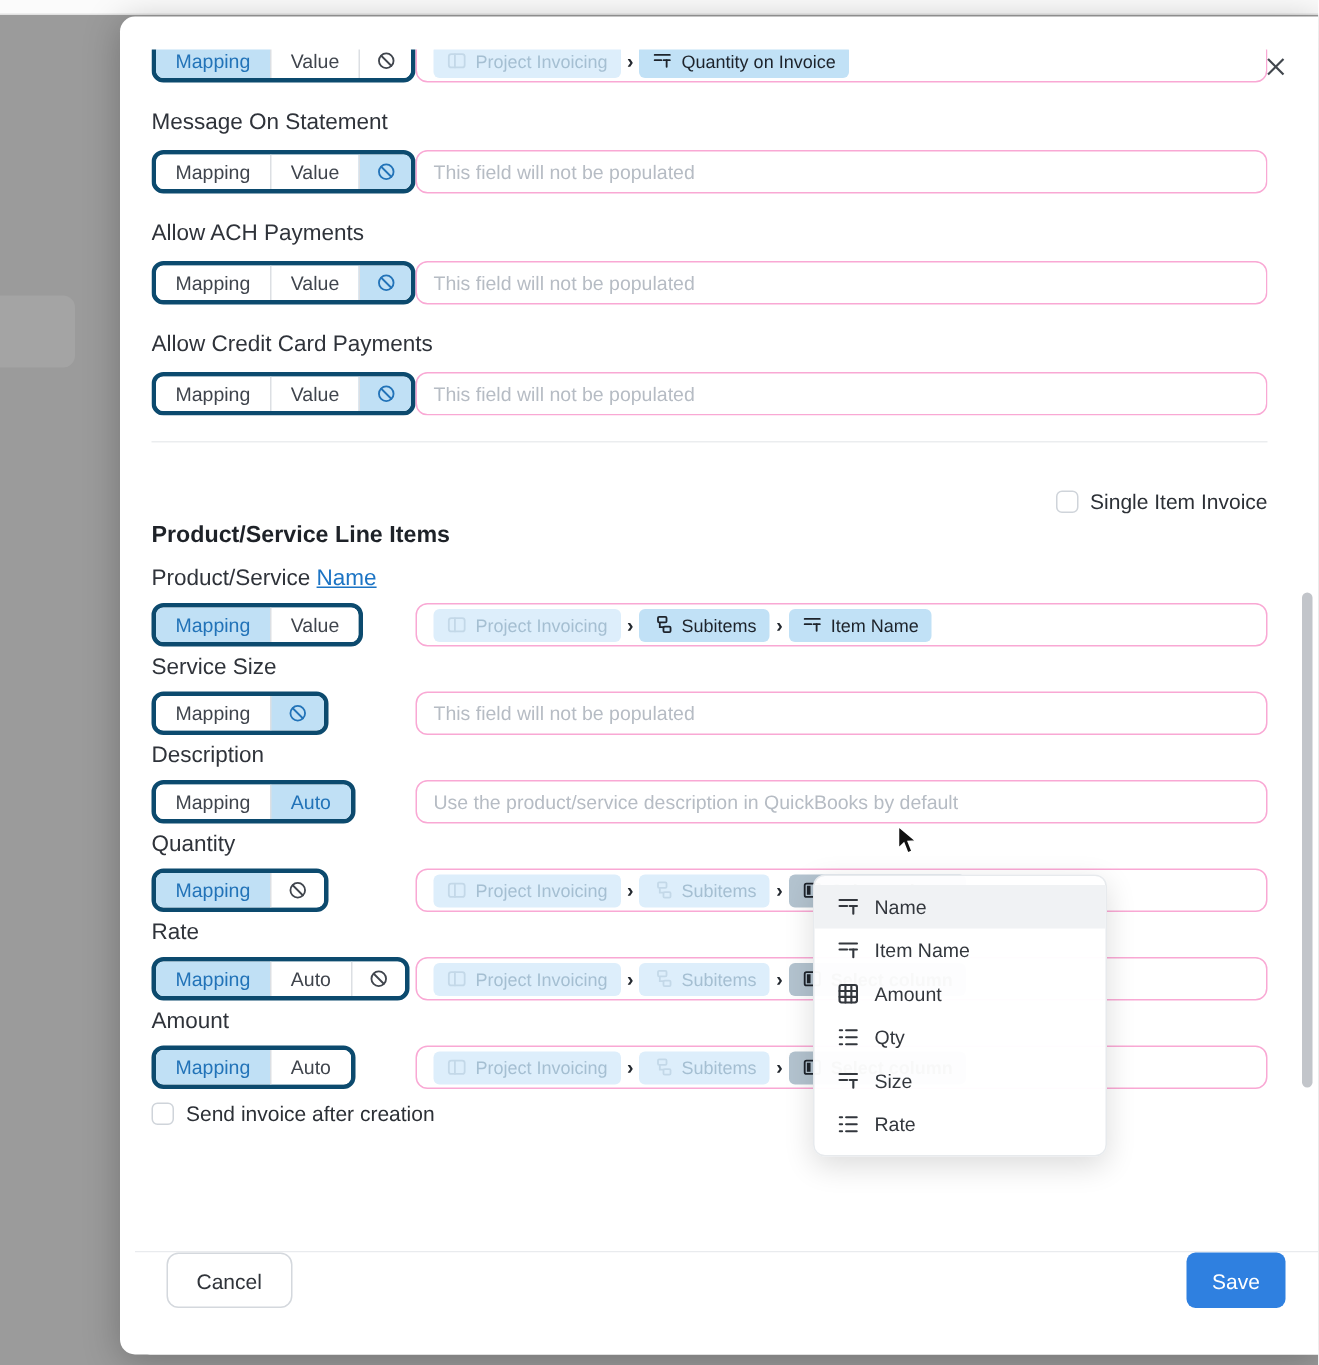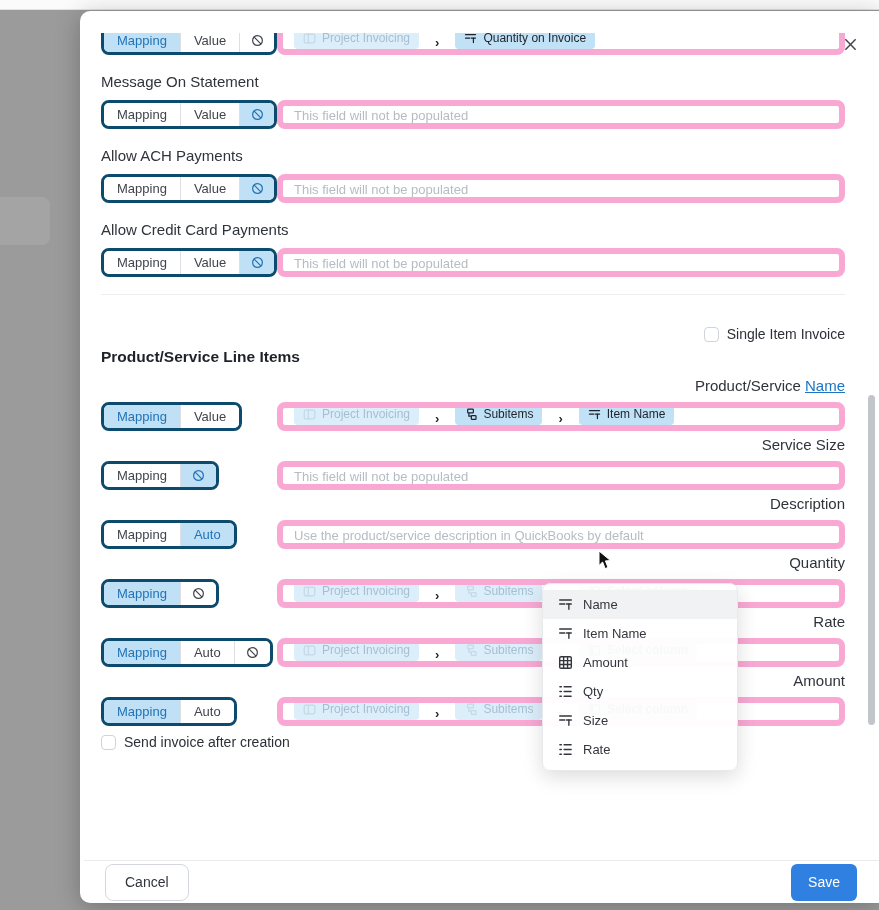--- a/index.html
+++ b/index.html
@@ -12,35 +12,35 @@
            border-radius:10px 0 0 10px; box-shadow:0 4px 24px rgba(0,0,0,.25); }
   .modal-header { padding:16px 24px 6px 21px; }
   .modal-title { font-size:18px; font-weight:700; color:#15181d; line-height:22px; letter-spacing:-.2px; }
   .close-btn { position:absolute; top:22px; right:18px; width:22px; height:22px; display:flex; align-items:center; justify-content:center; cursor:pointer; background:none; border:none; }
   .close-btn svg { width:15px; height:15px; stroke:#41464d; stroke-width:1.6; }
 
   .content { padding:0 34px 0 21px; }
   .rows-a { overflow:hidden; }
   .field-block.partial { margin-top:-7px; }
   .field-label { font-size:15px; color:#2f333a; line-height:18px; margin:18px 0 9px; }
-  .rows-b .field-label { margin:5px 0 7px;text-align:right; }
+  .rows-b .field-label { margin:5px 0 7px; }
   .rows-b .field-block:first-child .field-label { margin-top:11px; }
   .field-label a { color:var(--link); text-decoration:underline; cursor:pointer; }
   .control-row { display:flex; align-items:stretch; height:29px; }
   .seg-col { width:176px; flex:none; display:flex; align-items:stretch; }
   .seg-group { display:inline-flex; border:3px solid #0c4a6e; border-radius:8px; overflow:hidden; background:#fff; height:29px; }
   .seg { display:flex; align-items:center; justify-content:center; padding:0 13px; font-size:13px; color:#40454d;
          background:#fff; border:none; border-left:1px solid #dcdfe3; cursor:pointer; font-family:inherit; }
   .seg:first-child { border-left:none; }
   .seg.selected { background:var(--seg-sel-bg); color:var(--seg-sel-fg); font-weight:500; }
   .seg.icon-seg { padding:0 11px; }
   .seg svg { width:13px; height:13px; }
 
-  .field-box { flex:1; border:6px solid #f9a8d4; border-radius:8px; background:#fff; display:flex; align-items:flex-end;
-               padding:0 11px; gap:16px; overflow:hidden; }
+  .field-box { flex:1; border:1px solid #f9a8d4; border-radius:8px; background:#fff; display:flex; align-items:center;
+               padding:0 11px; gap:4px; overflow:hidden; }
   .placeholder { font-size:13px; color:#b6bcc4; white-space:nowrap; }
   .chip { display:inline-flex; align-items:center; gap:6px; height:22px; padding:0 9px; border-radius:4px;
           background:var(--chip-bg); color:#1d232b; font-size:12px; font-weight:500; white-space:nowrap; cursor:pointer; }
   .chip svg { width:13px; height:13px; flex:none; }
   .chip.faded { background:var(--chip-faded-bg); color:#a5bfd2; }
   .chip.faded svg { opacity:.45; }
   .chip.select { background:var(--chip-select-bg); font-weight:700; }
   .crumb-sep { font-size:13px; font-weight:700; color:#23282f; line-height:1; }
 
   .divider { border:none; border-top:1px solid #ebedef; margin-top:17px; }
@@ -50,22 +50,22 @@
   .checkbox { width:15px; height:15px; border:1.5px solid #cfd4da; border-radius:4px; background:#fff; flex:none; }
   .checkbox-label { font-size:14px; color:#2c3036; }
   .send-row { margin-top:8px; }
 
   .dropdown { position:absolute; left:462px; top:572px; width:196px; background:rgba(255,255,255,.97);
               border:1px solid #e7eaed; border-radius:8px; box-shadow:0 6px 20px rgba(0,0,0,.14); padding:6px 0; z-index:5; }
   .dropdown-item { display:flex; align-items:center; gap:10px; height:29px; padding:0 15px; font-size:13px; color:#33373d; cursor:pointer; }
   .dropdown-item.highlight { background:#f0f2f4; }
   .dropdown-item svg { width:15px; height:15px; flex:none; }
 
-  .footer { position:absolute; left:4px; right:0; bottom:0; height:43px; border-top:1px solid #e9ebee;
-            display:flex; align-items:center; justify-content:space-between; padding:0 22px 0 21px; background:#fff; border-radius:0 0 0 10px; }
+  .footer { position:absolute; left:10px; right:0; bottom:0; height:69px; border-top:1px solid #e9ebee;
+            display:flex; justify-content:space-between; padding:0 22px 0 21px; background:#fff; border-radius:0 0 0 10px; }
   .btn-cancel { background:#fff; border:1px solid #d4d8dd; border-radius:8px; padding:0 19px; height:37px;
                 font-size:14px; color:#30343a; cursor:pointer; font-family:inherit; }
   .btn-save { background:var(--accent); border:none; border-radius:6px; padding:0 17px; height:37px;
               font-size:14px; color:#fff; cursor:pointer; font-family:inherit; }
 
   .scrollbar-thumb { position:absolute; right:4px; top:384px; width:7px; height:330px; background:#c2c5ca; border-radius:4px; cursor:grab; }
   .cursor { position:absolute; left:598px; top:550px; z-index:9; pointer-events:none; }
   .icon { display:inline-flex; align-items:center; }
 </style>
 </head>

